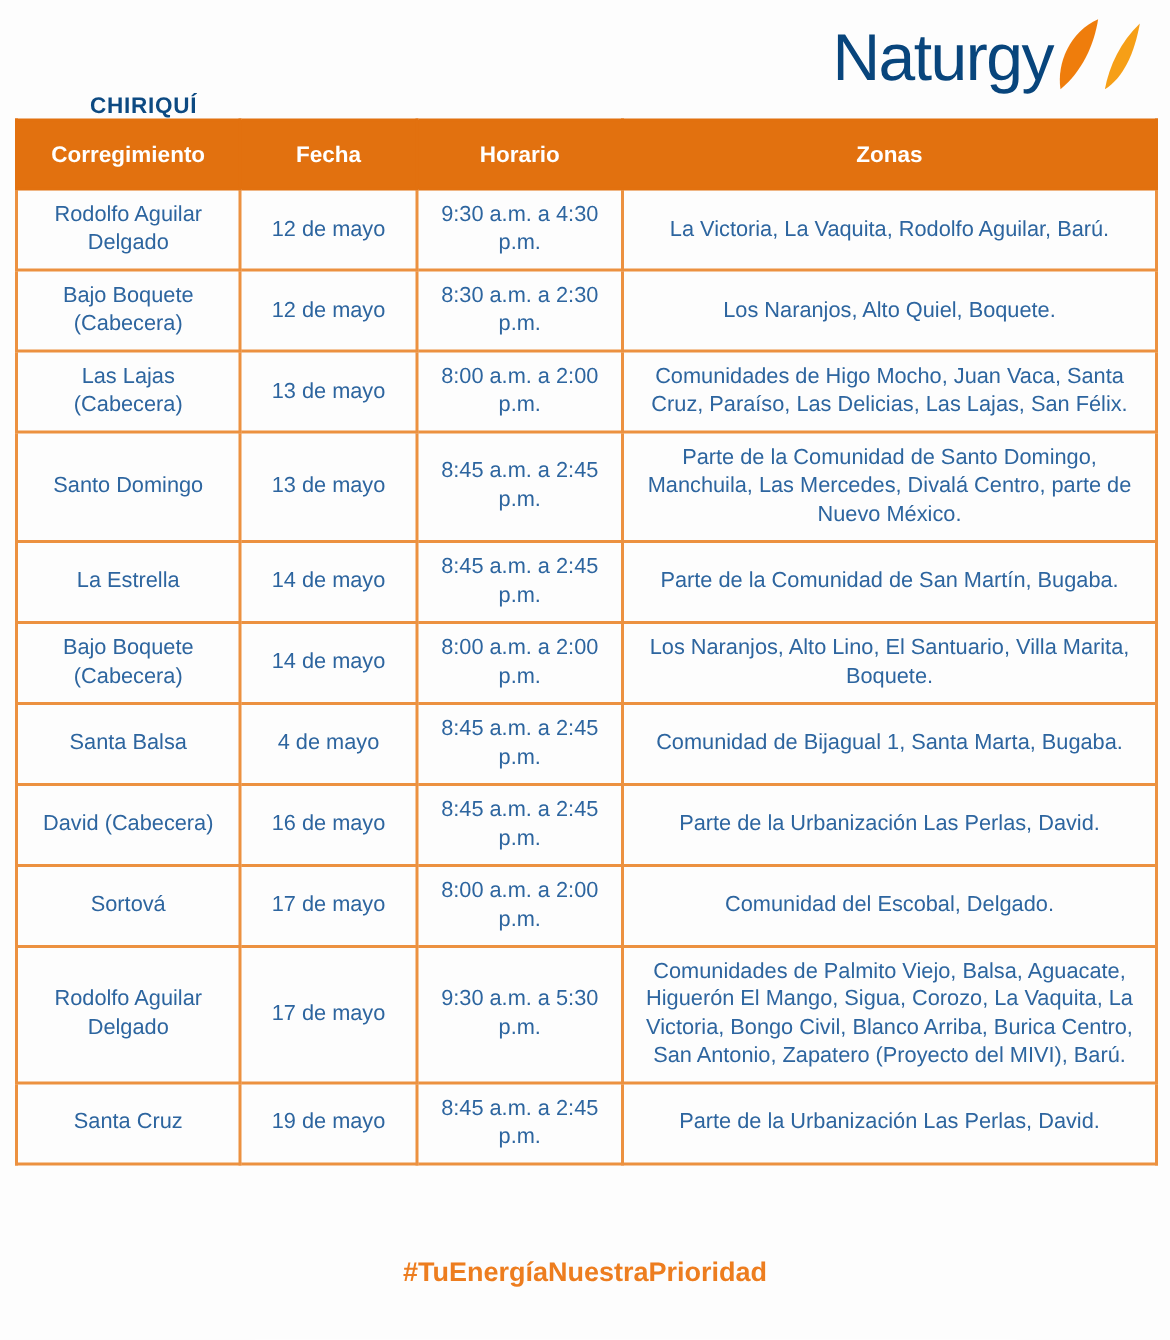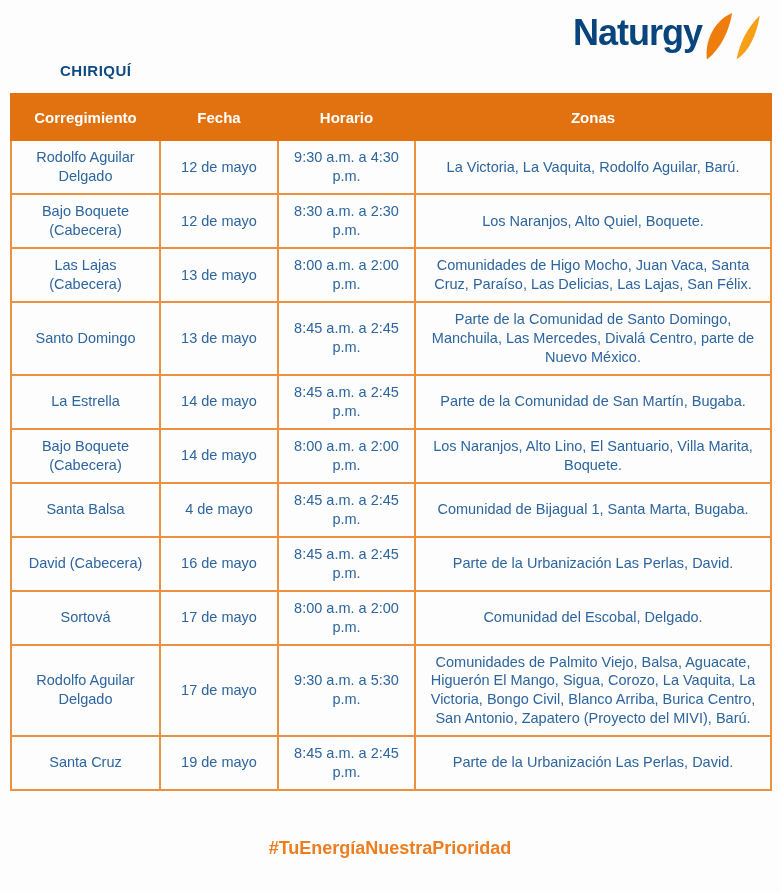--- a/index.html
+++ b/index.html
@@ -15,27 +15,27 @@
     position:absolute; left:48px; top:62px;
     font-size:15px; font-weight:bold; letter-spacing:.5px;
     color:#0d4a82;
     margin-left:12px;
   }
   .logo {
     position:absolute; right:18px; top:8px;
     display:flex; align-items:flex-start;
   }
   .logo-text {
-    font-size:36px; font-weight:bold; letter-spacing:-1px;
+    font-size:44px; font-weight:normal; letter-spacing:-1px;
     color:#08457c; line-height:1.4;
   }
   .logo-mark { width:58px; height:52px; margin-left:2px; margin-top:4px; }
 
   table.schedule {
-    position:absolute; left:10px; top:93px;
+    position:absolute; left:10px; top:79px;
     width:760px; border-collapse:collapse;
     table-layout:fixed;
     padding-left:38px;
   }
   table.schedule th {
     background:#e2710f; color:#ffffff;
     font-size:15px; font-weight:bold;
     height:46px; text-align:center;
     border:2px solid #e2710f;
   }

